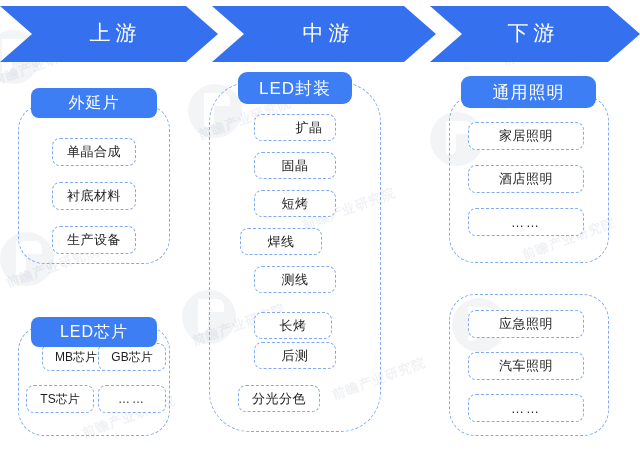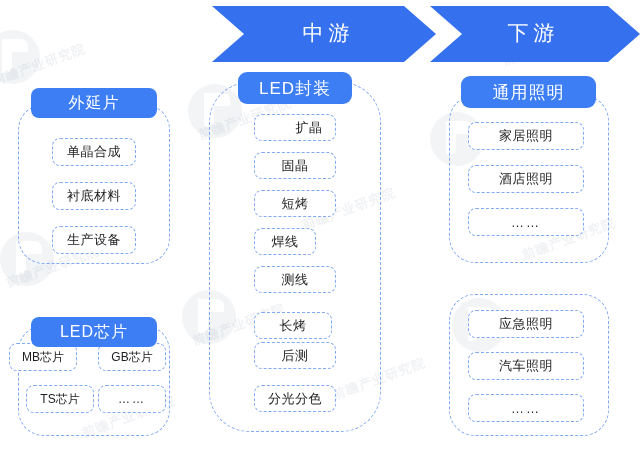--- a/index.html
+++ b/index.html
@@ -155,20 +155,23 @@
   <div class="wm" style="left:190px; top:316px; transform:rotate(-20deg);">前瞻产业研究院</div>
   <div class="wm" style="left:300px; top:200px; transform:rotate(-20deg);">前瞻产业研究院</div>
   <div class="wm" style="left:330px; top:370px; transform:rotate(-20deg);">前瞻产业研究院</div>
   <div class="wm" style="left:500px; top:36px; transform:rotate(-20deg);">前瞻产业研究院</div>
   <div class="wm" style="left:520px; top:230px; transform:rotate(-20deg);">前瞻产业研究院</div>
   <div class="wm" style="left:80px; top:408px; transform:rotate(-20deg);">前瞻产业研究院</div>
   <div class="wm-logo" style="left:430px; top:112px;"></div>
   <div class="wm-logo" style="left:452px; top:298px;"></div>
 
   <div class="arrowbar">
+    <div class="arrow-seg seg-a">
+      <span class="arrow-label">上游</span>
+    </div>
     <div class="arrow-seg seg-b">
       <span class="arrow-label">中游</span>
     </div>
     <div class="arrow-seg seg-c">
       <span class="arrow-label">下游</span>
     </div>
   </div>
 
   <div class="group" style="left:18px; top:104px; width:152px; height:160px;"></div>
   <div class="pill" style="left:31px; top:88px; width:126px;">
@@ -181,21 +184,21 @@
     <span>单晶合成</span>
   </div>
   <div class="item" style="left:52px; top:226px; width:84px; height:28px;">
     <span>生产设备</span>
   </div>
 
   <div class="group" style="left:18px; top:325px; width:152px; height:111px;"></div>
   <div class="pill" style="left:31px; top:317px; width:126px;">
     <span>LED芯片</span>
   </div>
-  <div class="item small" style="left:9px; top:343px; width:68px; height:28px;">
+  <div class="item small" style="left:42px; top:343px; width:68px; height:28px;">
     <span>MB芯片</span>
   </div>
   <div class="item small" style="left:98px; top:343px; width:68px; height:28px;">
     <span>GB芯片</span>
   </div>
   <div class="item small" style="left:26px; top:385px; width:68px; height:28px;">
     <span>TS芯片</span>
   </div>
   <div class="item small dots" style="left:98px; top:385px; width:68px; height:28px;">
     <span>……</span>
@@ -207,33 +210,33 @@
   </div>
   <div class="item" style="left:254px; top:114px; width:82px; height:27px;padding-left:28px;">
     <span>扩晶</span>
   </div>
   <div class="item" style="left:254px; top:152px; width:82px; height:27px;">
     <span>固晶</span>
   </div>
   <div class="item" style="left:254px; top:190px; width:82px; height:27px;">
     <span>短烤</span>
   </div>
-  <div class="item" style="left:254px; top:228px; width:62px; height:27px;">
+  <div class="item" style="left:240px; top:228px; width:82px; height:27px;">
     <span>焊线</span>
   </div>
   <div class="item" style="left:254px; top:266px; width:82px; height:27px;">
     <span>测线</span>
   </div>
   <div class="item" style="left:254px; top:312px; width:78px; height:27px;">
     <span>长烤</span>
   </div>
   <div class="item" style="left:254px; top:342px; width:82px; height:27px;">
     <span>后测</span>
   </div>
-  <div class="item" style="left:254px; top:385px; width:82px; height:27px;">
+  <div class="item" style="left:238px; top:385px; width:82px; height:27px;">
     <span>分光分色</span>
   </div>
 
   <div class="group" style="left:449px; top:95px; width:160px; height:168px;"></div>
   <div class="pill wide" style="left:461px; top:76px; width:135px;">
     <span>通用照明</span>
   </div>
   <div class="item" style="left:468px; top:122px; width:116px; height:28px;">
     <span>家居照明</span>
   </div>

